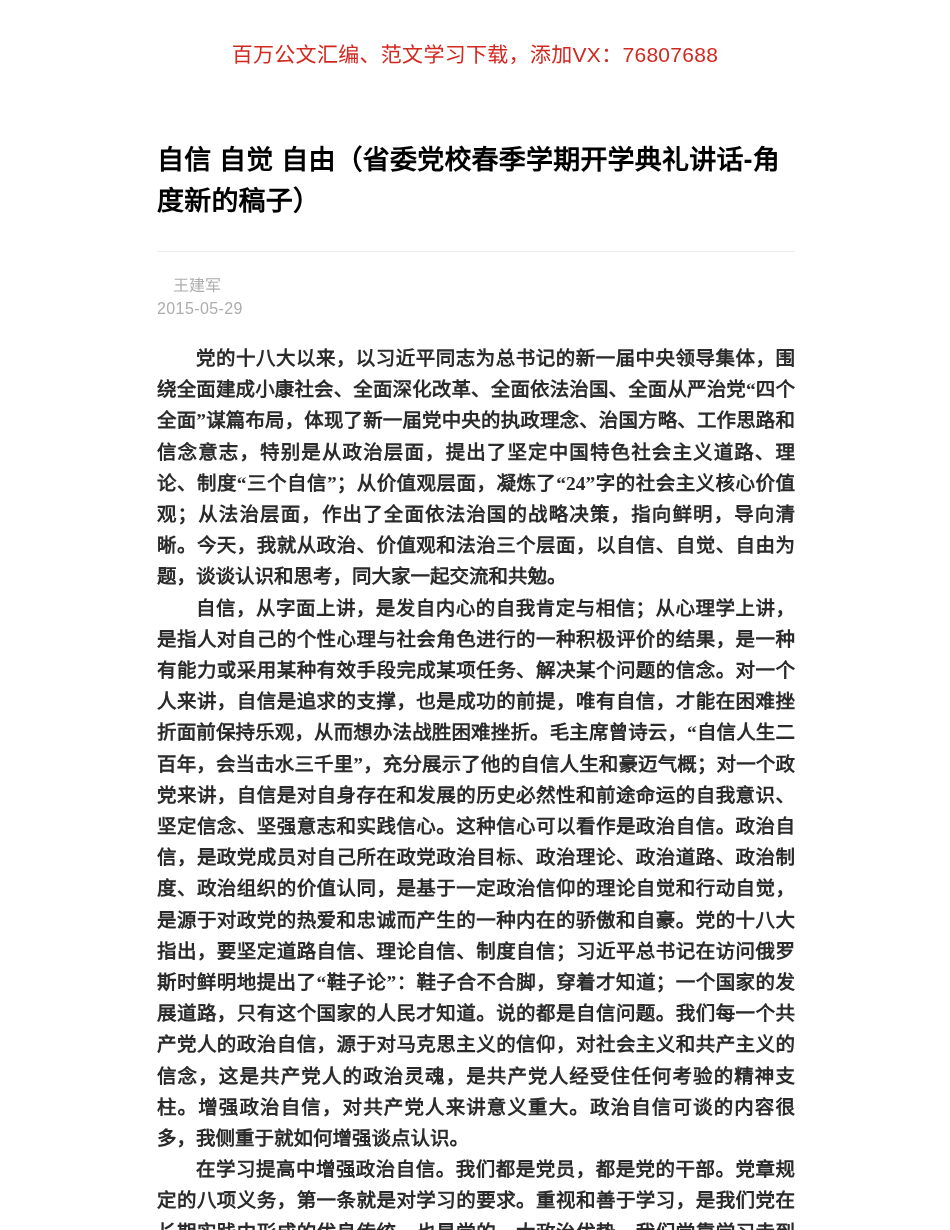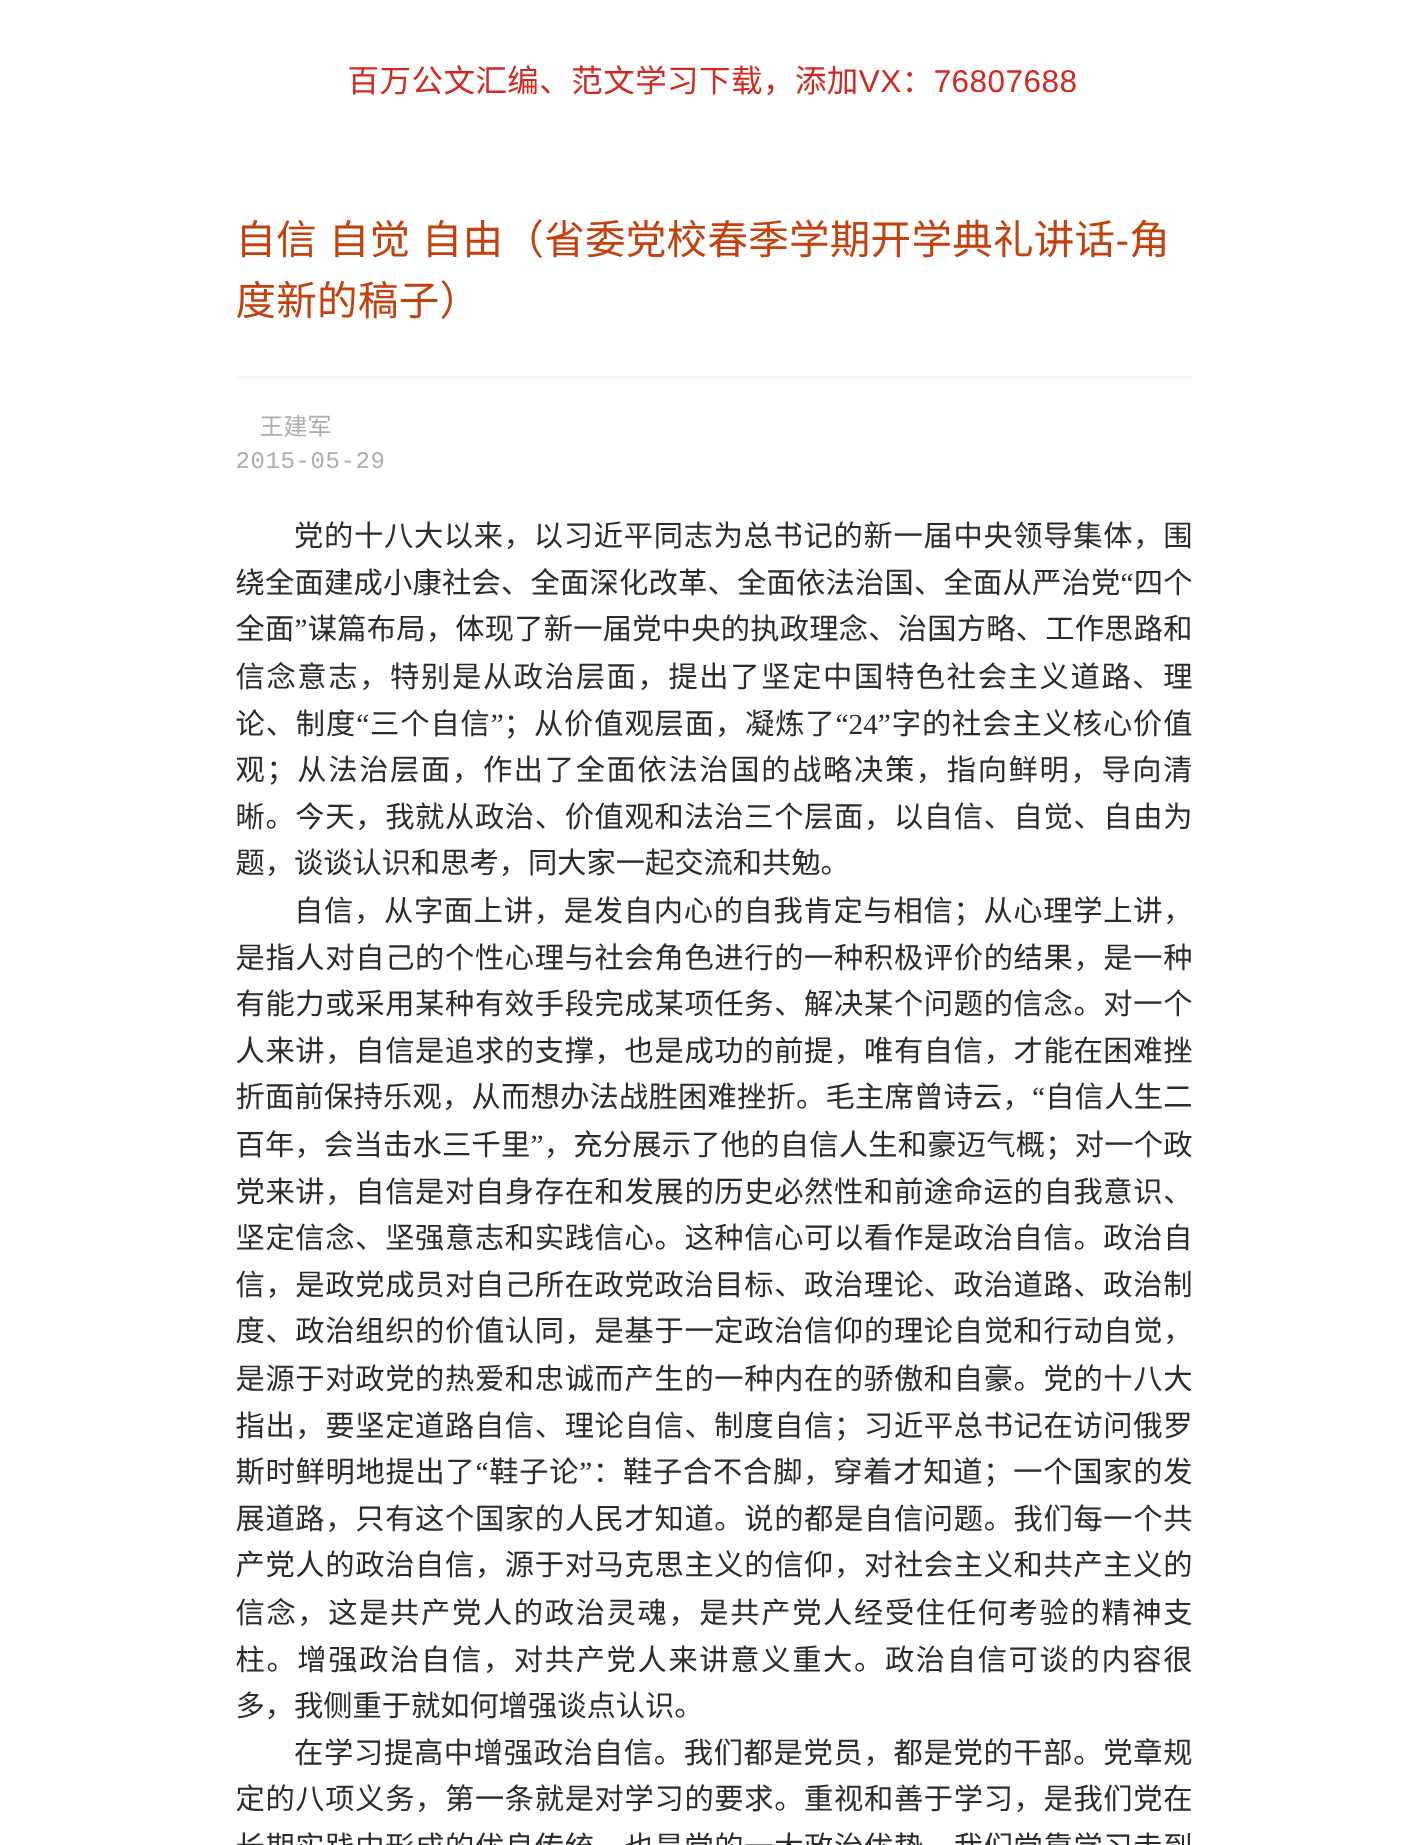--- a/index.html
+++ b/index.html
@@ -45,61 +45,62 @@
     top: 140px;
     left: 157px;
     width: 638px;
   }
 
   .article-title {
     margin: 0;
     padding: 0;
     font-family: "Liberation Sans", "DejaVu Sans", sans-serif;
     font-size: 27px;
-    font-weight: normal;
+    font-weight: bold;
     line-height: 41px;
-    color: #c2410c;
+    color: #000000;
     letter-spacing: 0.2px;
   }
 
   .title-divider {
     margin-top: 29px;
     width: 638px;
     height: 1px;
     background: #ededed;
     font-size: 0;
     line-height: 0;
   }
 
   .meta {
     margin-top: 22px;
     font-family: "Liberation Sans", "DejaVu Sans", sans-serif;
     font-size: 16px;
     line-height: 23px;
     color: #adadad;
   }
   .meta-author { display: block; margin-left: 16px; }
-  .meta-date { display: block; letter-spacing: 0.4px; font-family: Liberation Mono, monospace; }
+  .meta-date { display: block; letter-spacing: 0.4px; }
 
   
   .body-copy {
     margin-top: 23px;
     font-family: "Liberation Serif", "DejaVu Serif", serif;
     font-size: 19.5px;
     line-height: 31.2px;
     color: #2b2b2b;
     text-align: justify;
     text-justify: inter-ideograph;
   }
 
   .body-copy p {
     margin: 0;
     padding: 0;
     text-indent: 2em;
     text-align: justify;
+    font-weight: bold;
   }
 
   .body-copy p.heading {
     font-weight: bold;
     text-indent: 2em;
     text-align: left;
   }
 </style>
 </head>
 <body>

